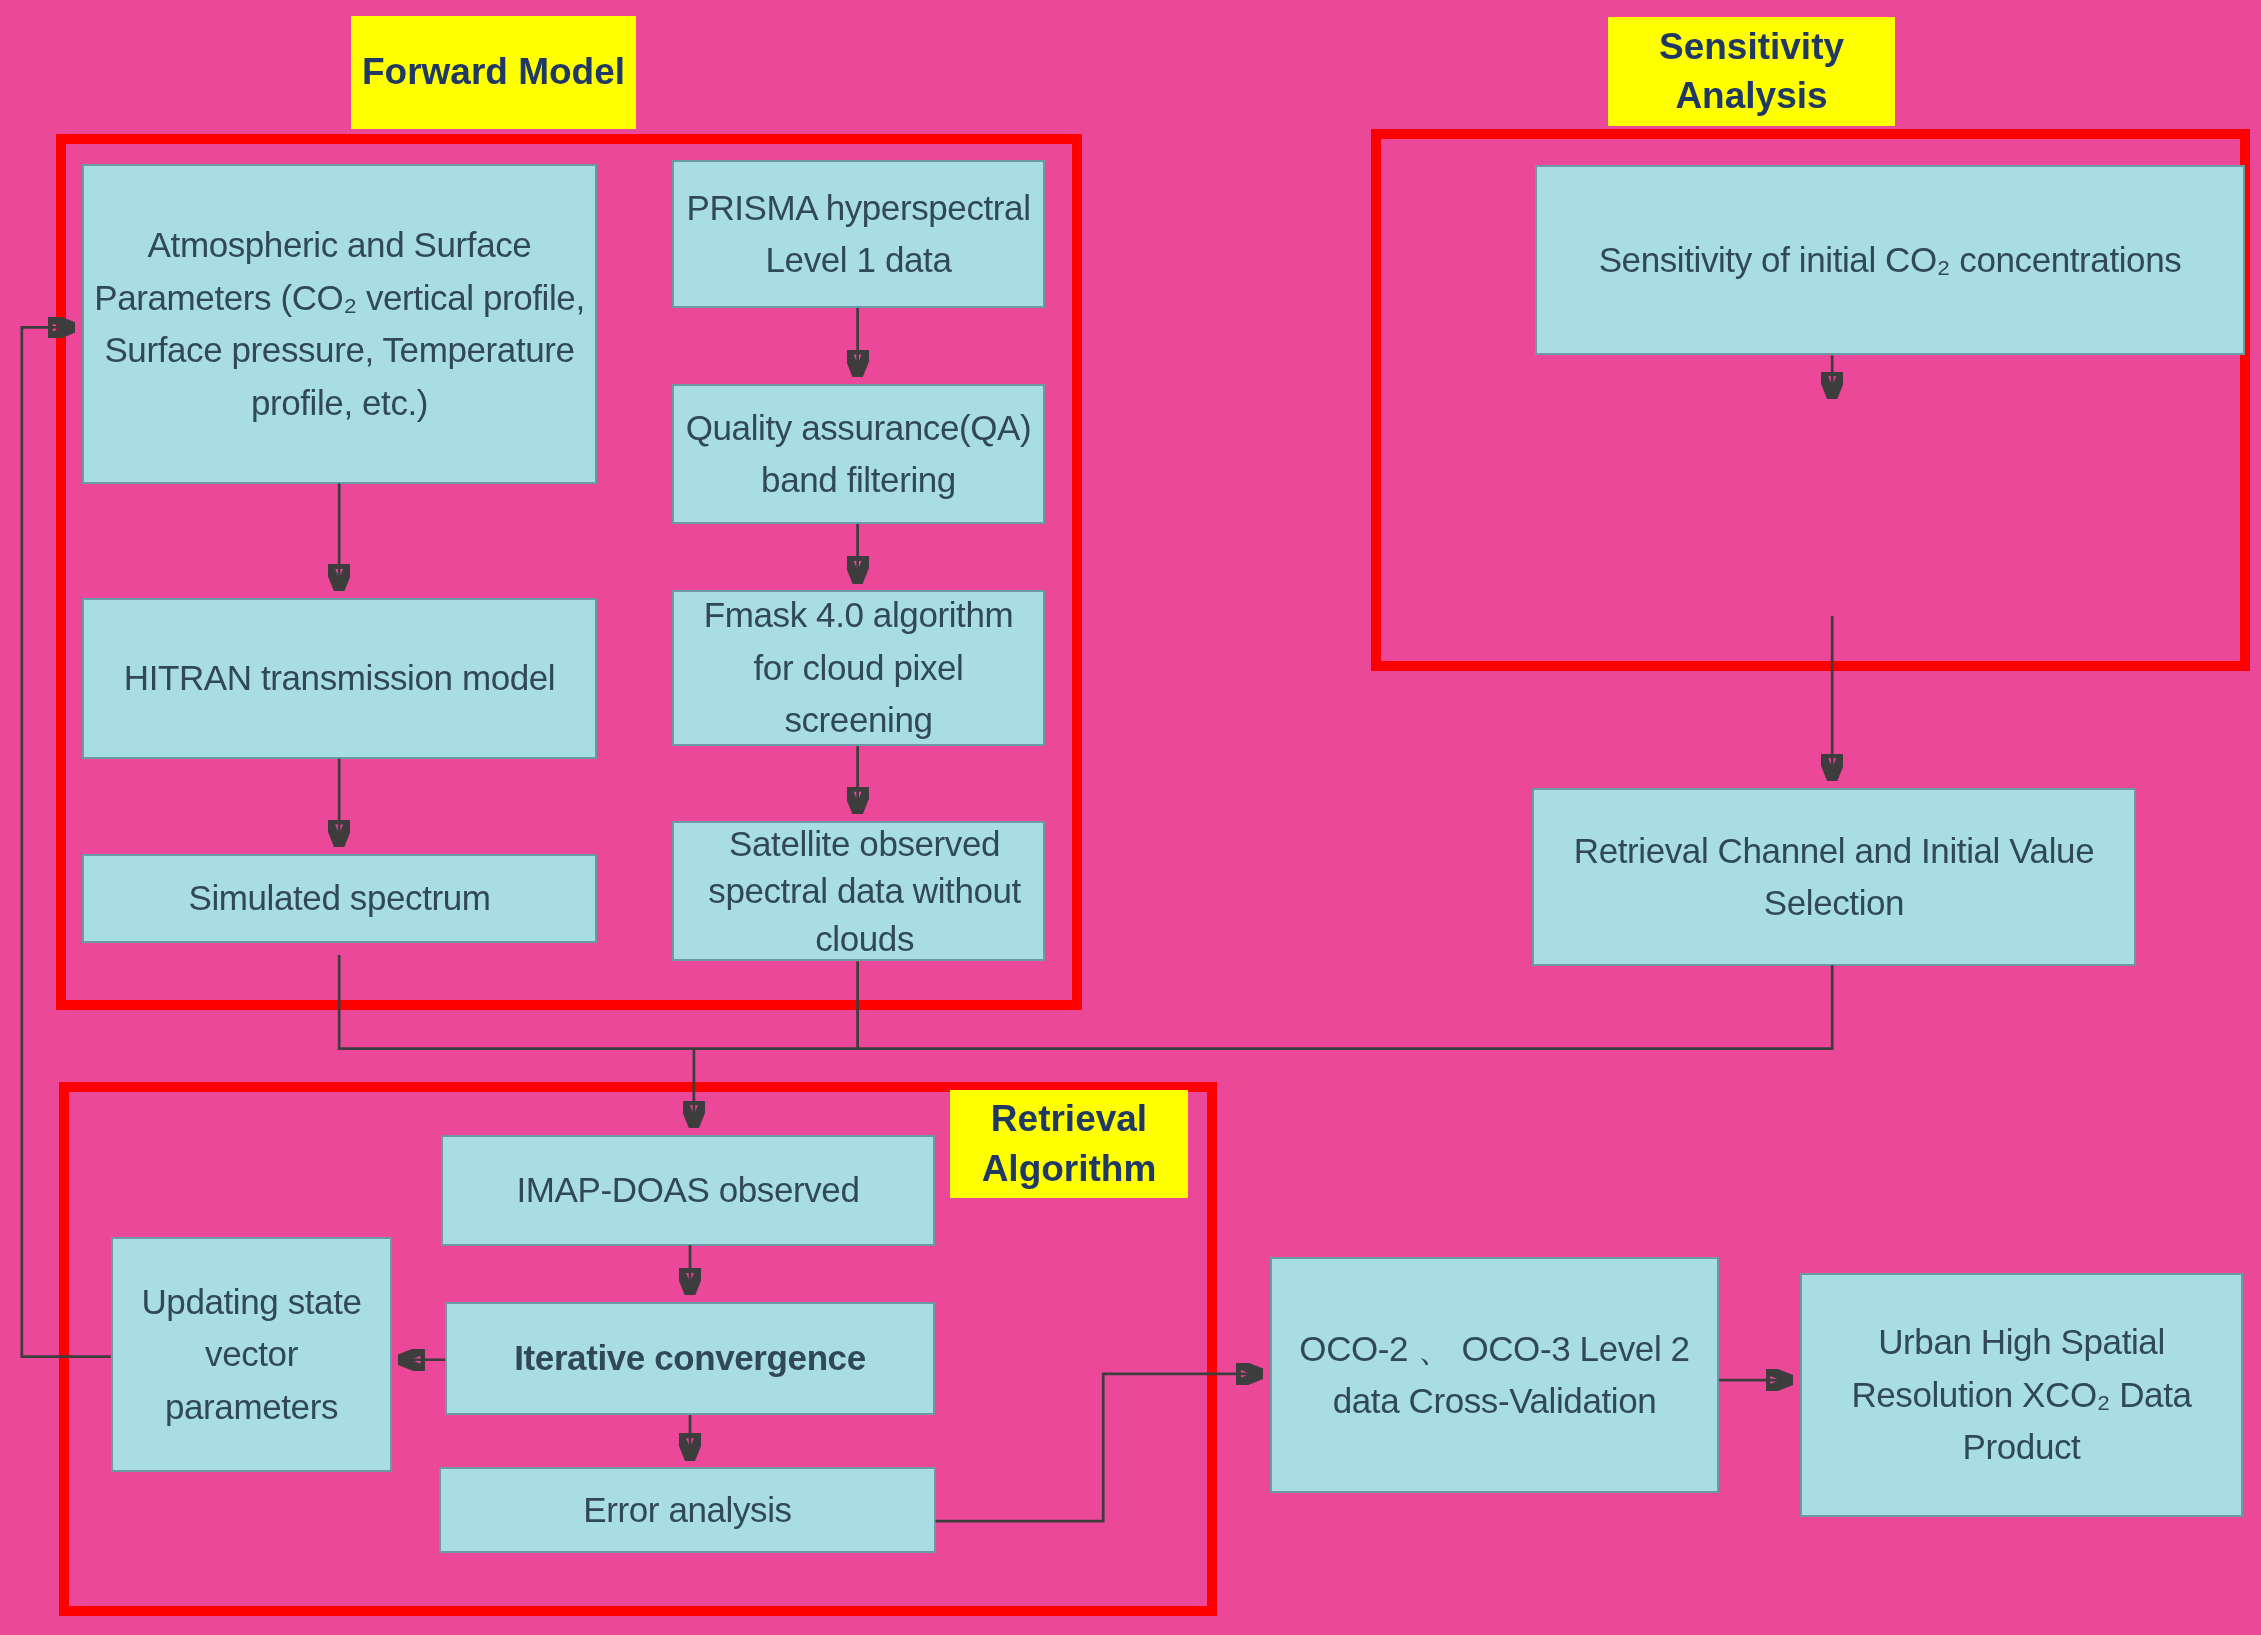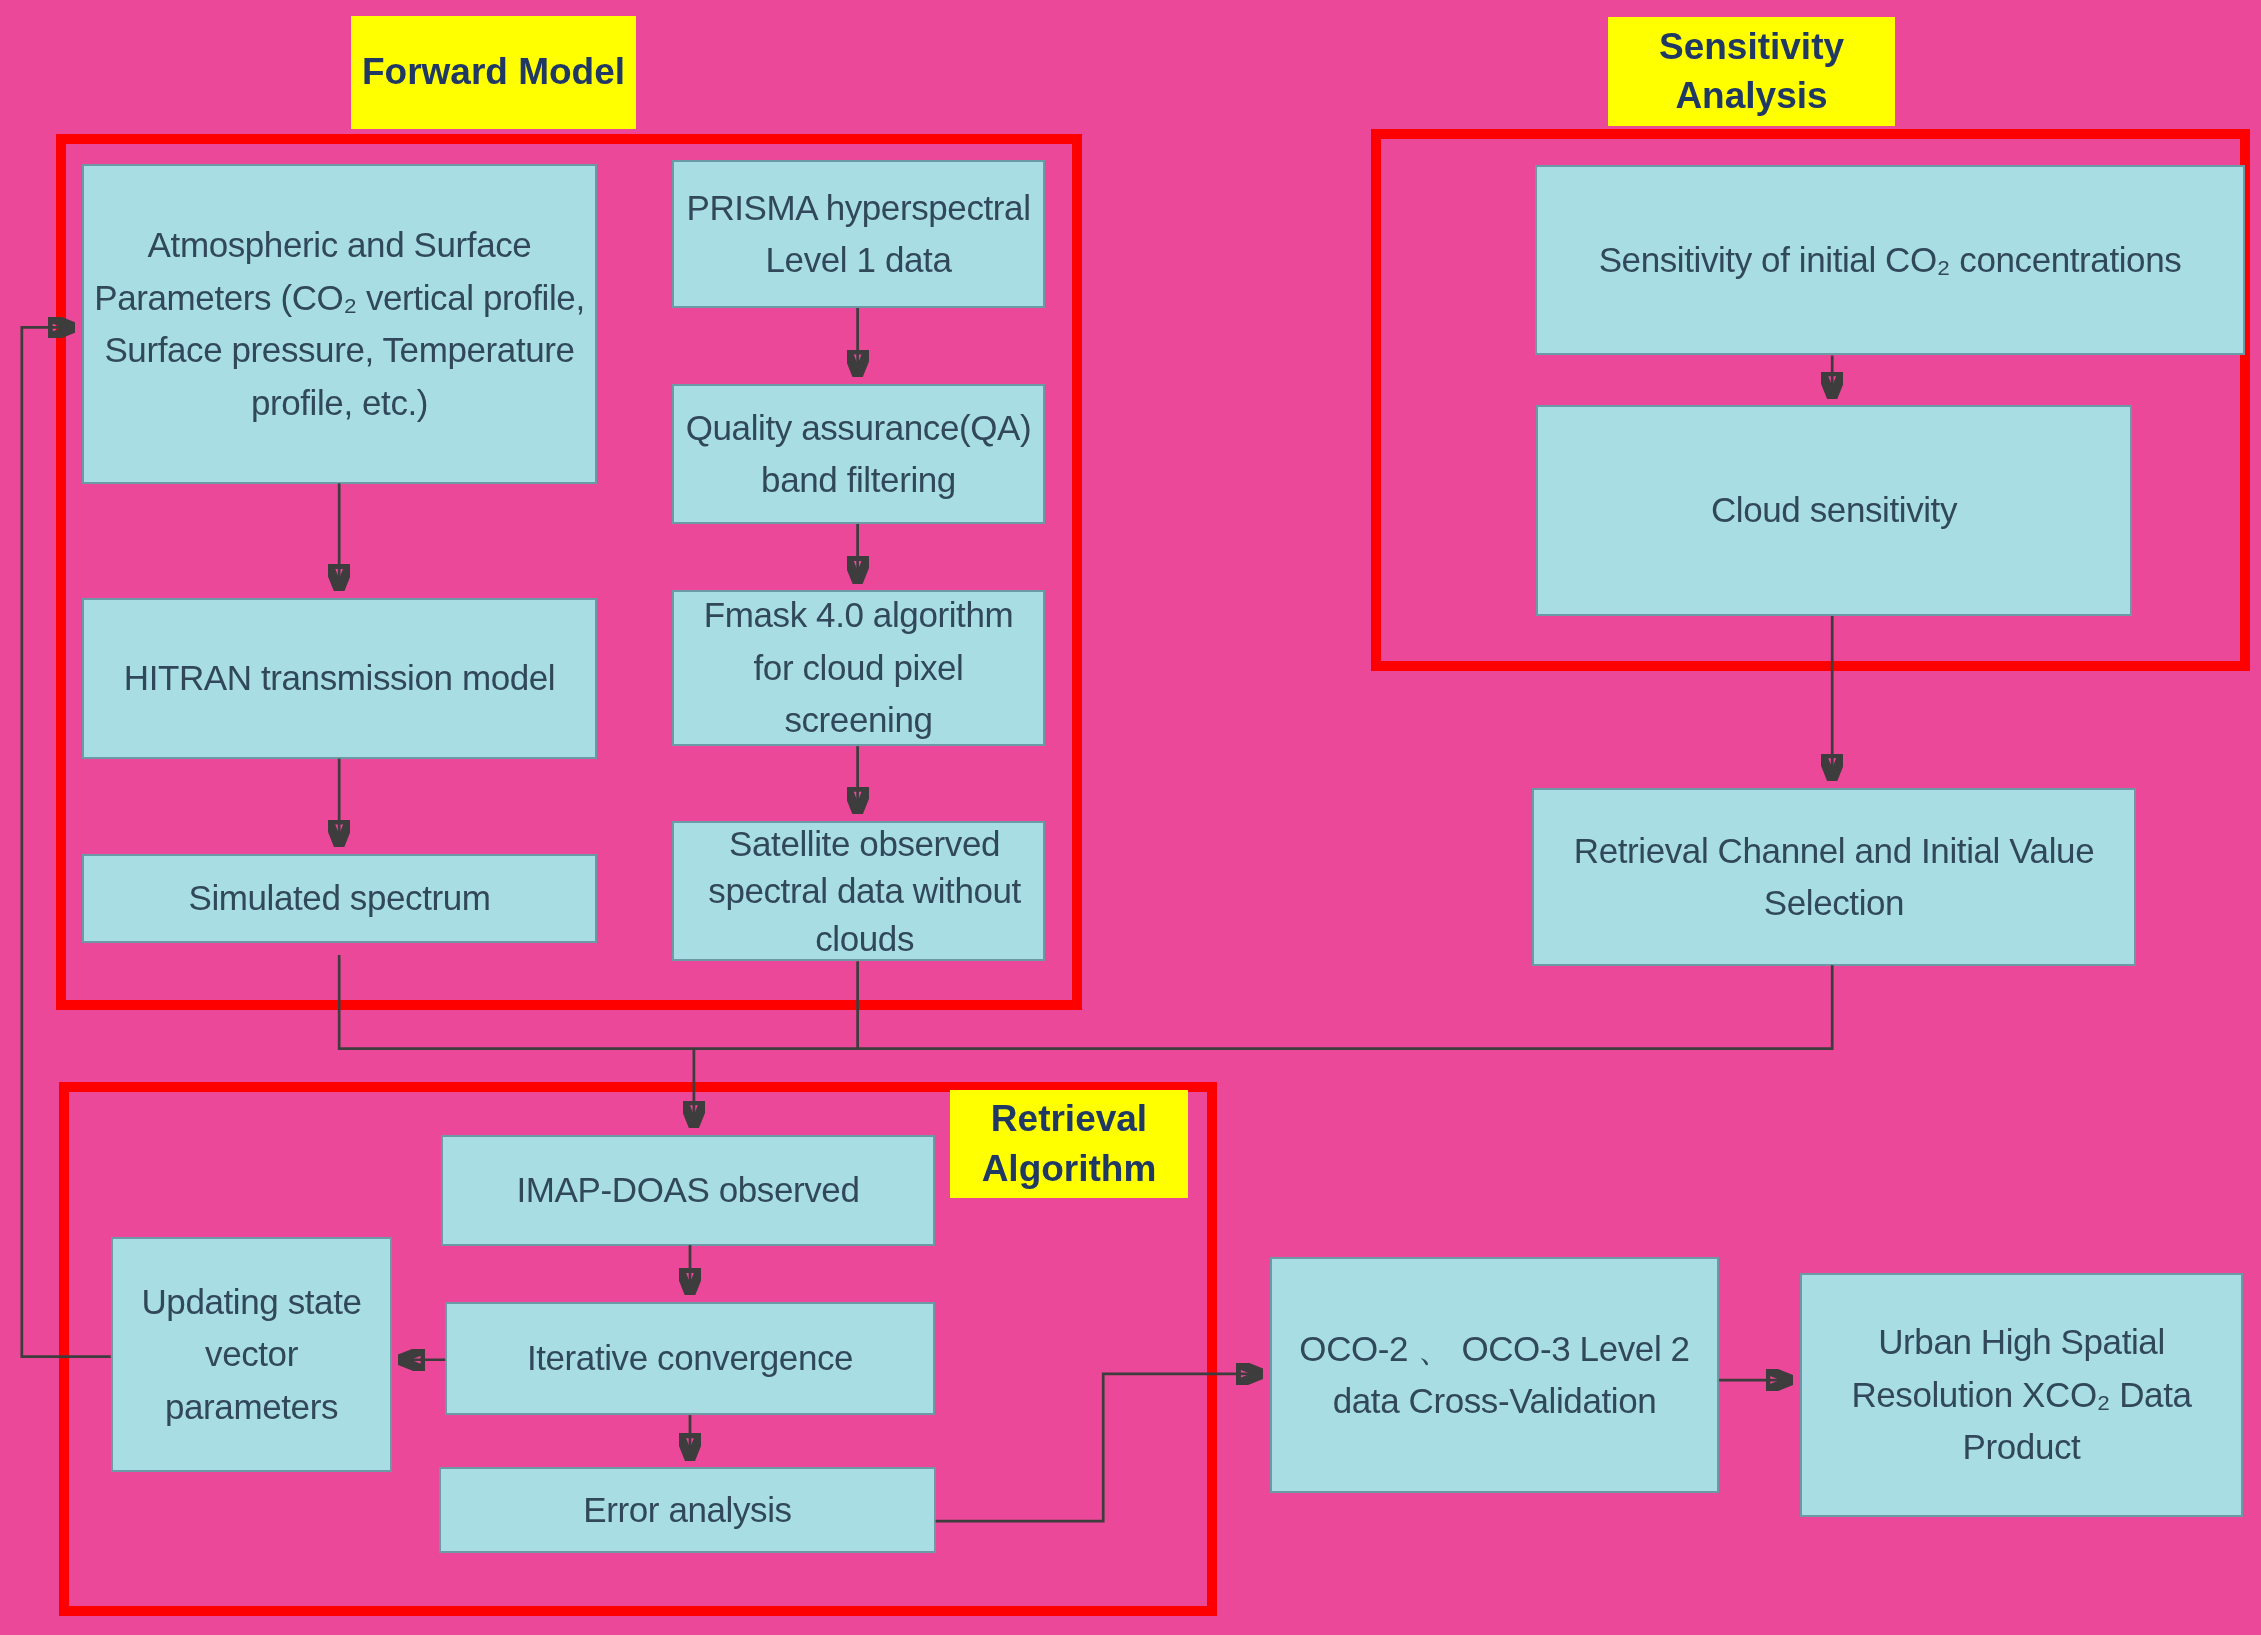--- a/index.html
+++ b/index.html
@@ -86,31 +86,28 @@
   <div class="node" style="left:672px;top:590px;width:373px;height:156px;">
     <span>Fmask 4.0 algorithm for cloud pixel screening</span>
   </div>
   <div class="node" style="left:672px;top:821px;width:373px;height:140px;line-height:1.35;padding-left:20px;">
     <span>Satellite observed spectral data without clouds</span>
   </div>
 
   <div class="node" style="left:1535px;top:165px;width:710px;height:190px;">
     <span>Sensitivity of initial CO₂ concentrations</span>
   </div>
-  <div class="node" style="left:1536px;top:405px;width:596px;height:211px;">
-    <span>Cloud sensitivity</span>
-  </div>
   <div class="node" style="left:1532px;top:788px;width:604px;height:178px;">
     <span>Retrieval Channel and Initial Value Selection</span>
   </div>
 
   <div class="node" style="left:441px;top:1135px;width:494px;height:111px;">
     <span>IMAP-DOAS observed</span>
   </div>
-  <div class="node" style="left:445px;top:1302px;width:490px;height:113px;">
+  <div class="node" style="left:445px;top:1302px;width:490px;height:113px;font-weight:bold;">
     <span>Iterative convergence</span>
   </div>
   <div class="node" style="left:439px;top:1467px;width:497px;height:86px;">
     <span>Error analysis</span>
   </div>
   <div class="node" style="left:111px;top:1237px;width:281px;height:235px;">
     <span>Updating state vector parameters</span>
   </div>
 
   <div class="node" style="left:1270px;top:1257px;width:449px;height:236px;">

